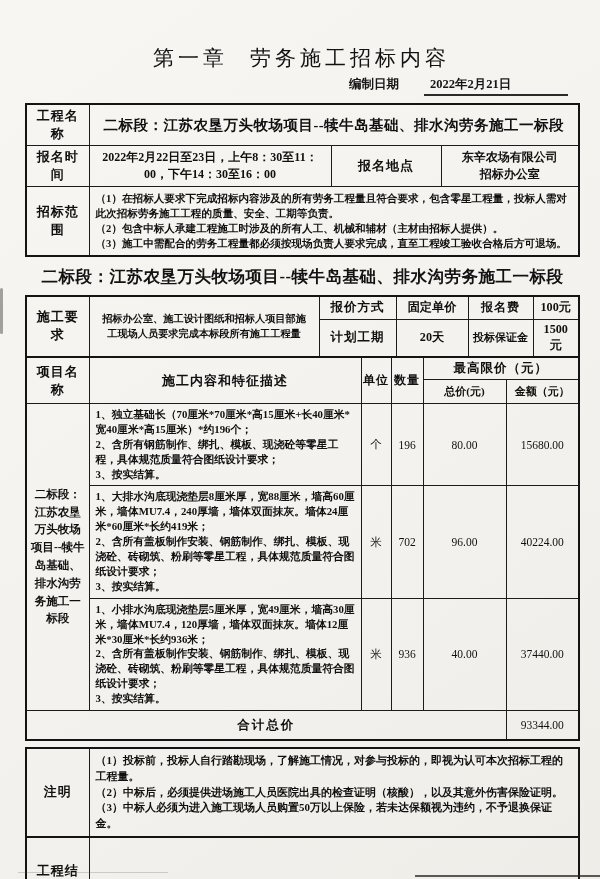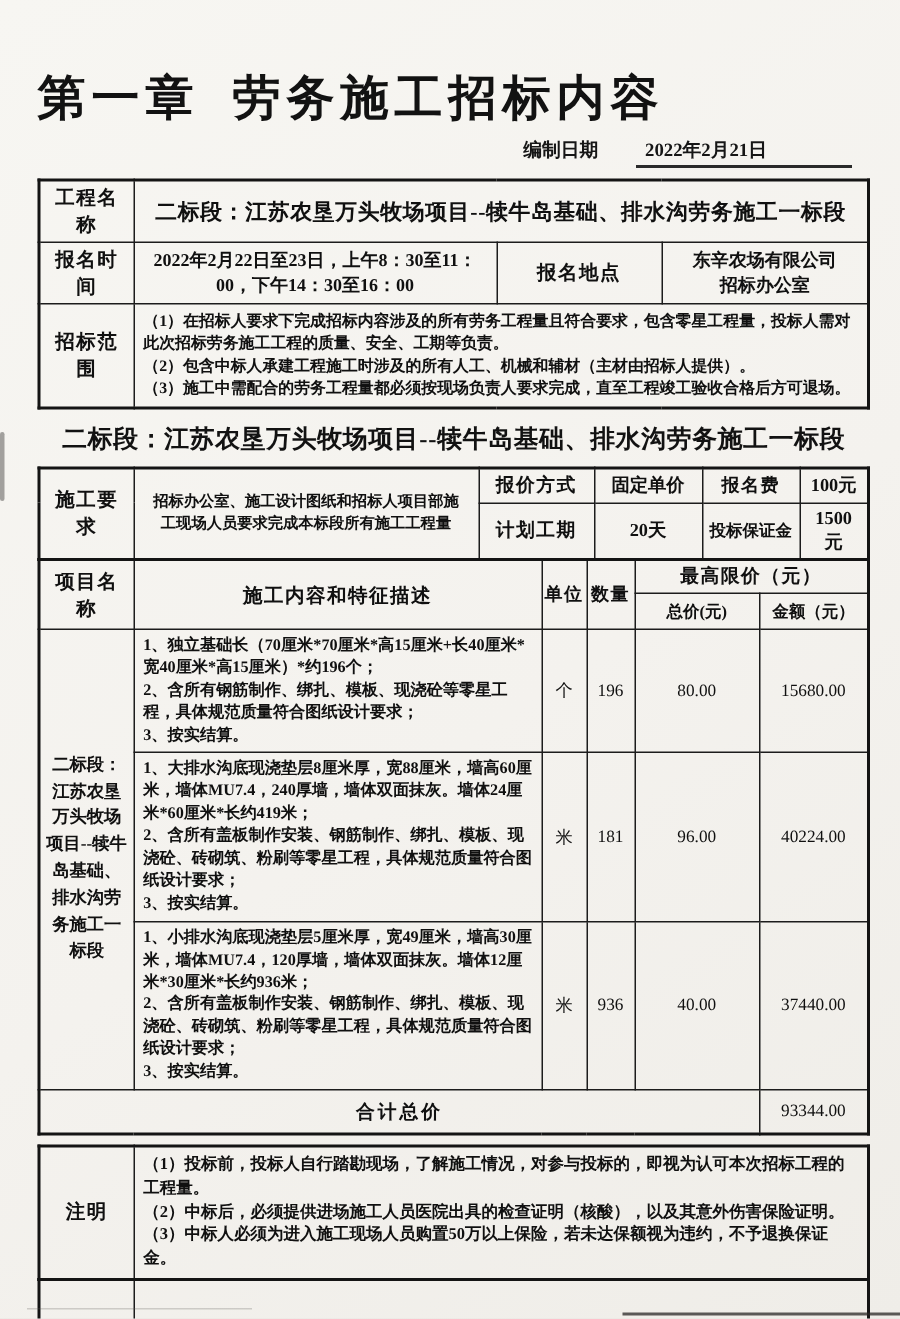--- a/index.html
+++ b/index.html
@@ -8,22 +8,22 @@
     background:#e8e6e1;
     font-family:"Liberation Serif","DejaVu Serif",serif;
     color:#0e0e0e;
   }
   .sheet{
     position:relative;width:600px;height:879px;overflow:hidden;
     background:linear-gradient(145deg,#f7f6f2 0%,#f4f2ee 55%,#efede8 100%);
   }
   .content{padding:44px 22px 0 25px;}
   .doc-title{
-    margin:0 0 4px 0;
-    font-size:32px;font-weight:bold;letter-spacing:4px;color:#121212;
+    margin:0 0 4px 0;text-align:center;
+    font-size:21px;font-weight:normal;letter-spacing:4px;color:#121212;
   }
   .title-gap{display:inline-block;width:22px;}
   .date-row{
     text-align:right;font-size:12.5px;font-weight:bold;
     margin:0 10px 7px 0;color:#161616;
   }
   .date-value{
     display:inline-block;margin-left:22px;padding:0 10px 1px 6px;
     border-bottom:2px solid #2a2a2a;min-width:128px;text-align:left;
   }
@@ -161,21 +161,21 @@
         <td class="num">个</td>
         <td class="num">196</td>
         <td class="num">80.00</td>
         <td class="num">15680.00</td>
       </tr>
       <tr>
         <td class="desc-cell">1、大排水沟底现浇垫层8厘米厚，宽88厘米，墙高60厘米，墙体MU7.4，240厚墙，墙体双面抹灰。墙体24厘米*60厘米*长约419米；
 2、含所有盖板制作安装、钢筋制作、绑扎、模板、现浇砼、砖砌筑、粉刷等零星工程，具体规范质量符合图纸设计要求；
 3、按实结算。</td>
         <td class="num">米</td>
-        <td class="num">181</td>
+        <td class="num">702</td>
         <td class="num">96.00</td>
         <td class="num">40224.00</td>
       </tr>
       <tr>
         <td class="desc-cell">1、小排水沟底现浇垫层5厘米厚，宽49厘米，墙高30厘米，墙体MU7.4，120厚墙，墙体双面抹灰。墙体12厘米*30厘米*长约936米；
 2、含所有盖板制作安装、钢筋制作、绑扎、模板、现浇砼、砖砌筑、粉刷等零星工程，具体规范质量符合图纸设计要求；
 3、按实结算。</td>
         <td class="num">米</td>
         <td class="num">936</td>
         <td class="num">40.00</td>

